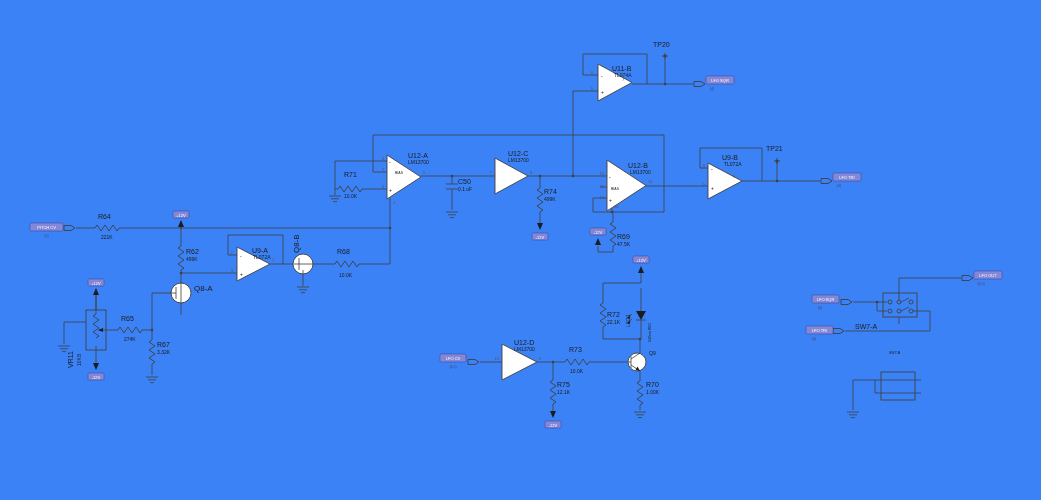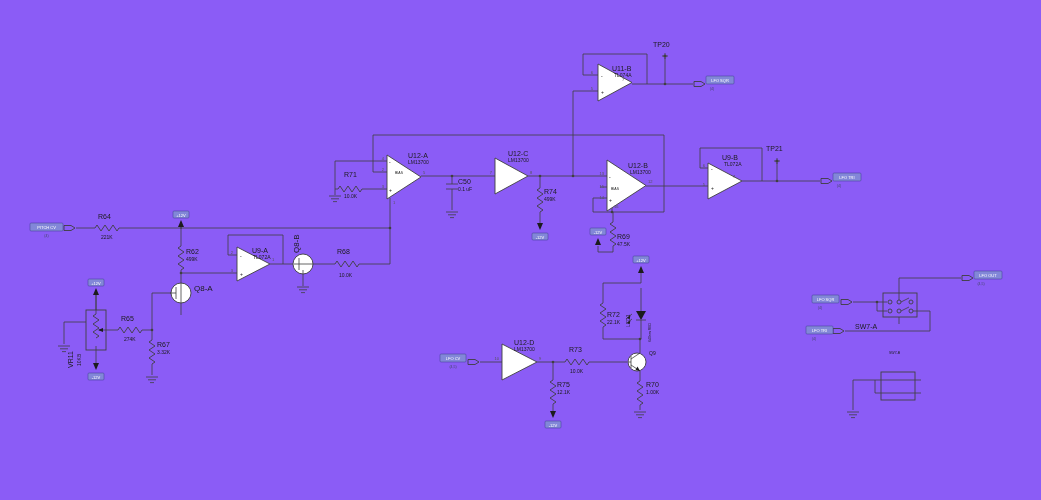--- a/index.html
+++ b/index.html
@@ -1,16 +1,16 @@
 <!DOCTYPE html>
 <html><head>
 <meta charset="utf-8">
 <style>
   html,body{margin:0;padding:0;background:#ffffff;}
-  .sheet{position:relative;width:1041px;height:500px;background:#8b5cf6;overflow:hidden;text-decoration:underline;}
+  .sheet{position:relative;width:1041px;height:500px;background:#3b82f6;overflow:hidden;text-decoration:underline;}
   svg{position:absolute;left:0;top:0;}
   svg text{font-family:"Liberation Sans","DejaVu Sans",sans-serif;fill:#1c1c1c;}
   .wire{stroke:#404040;stroke-width:0.8;fill:none;}
   .sym{stroke:#404040;stroke-width:0.9;fill:#ffffff;}
   .symo{stroke:#404040;stroke-width:0.9;fill:none;}
   .refdes{font-size:7px;}
   .val{font-size:5px;}
   .icname{font-size:7px;}
   .icpart{font-size:5px;}
   .pin{font-size:4px;fill:#555;}

